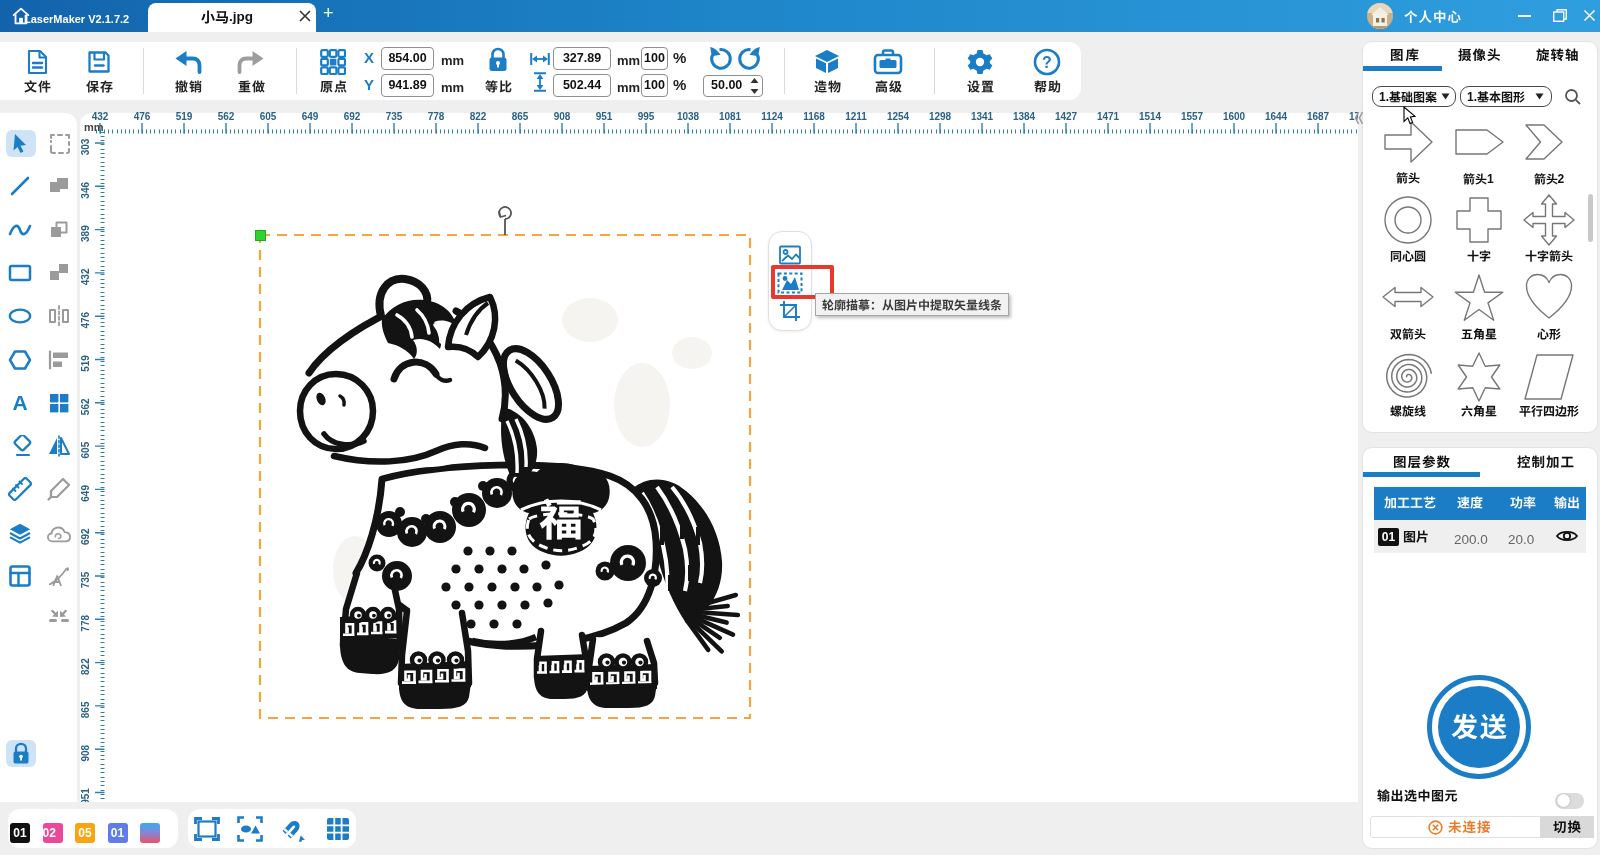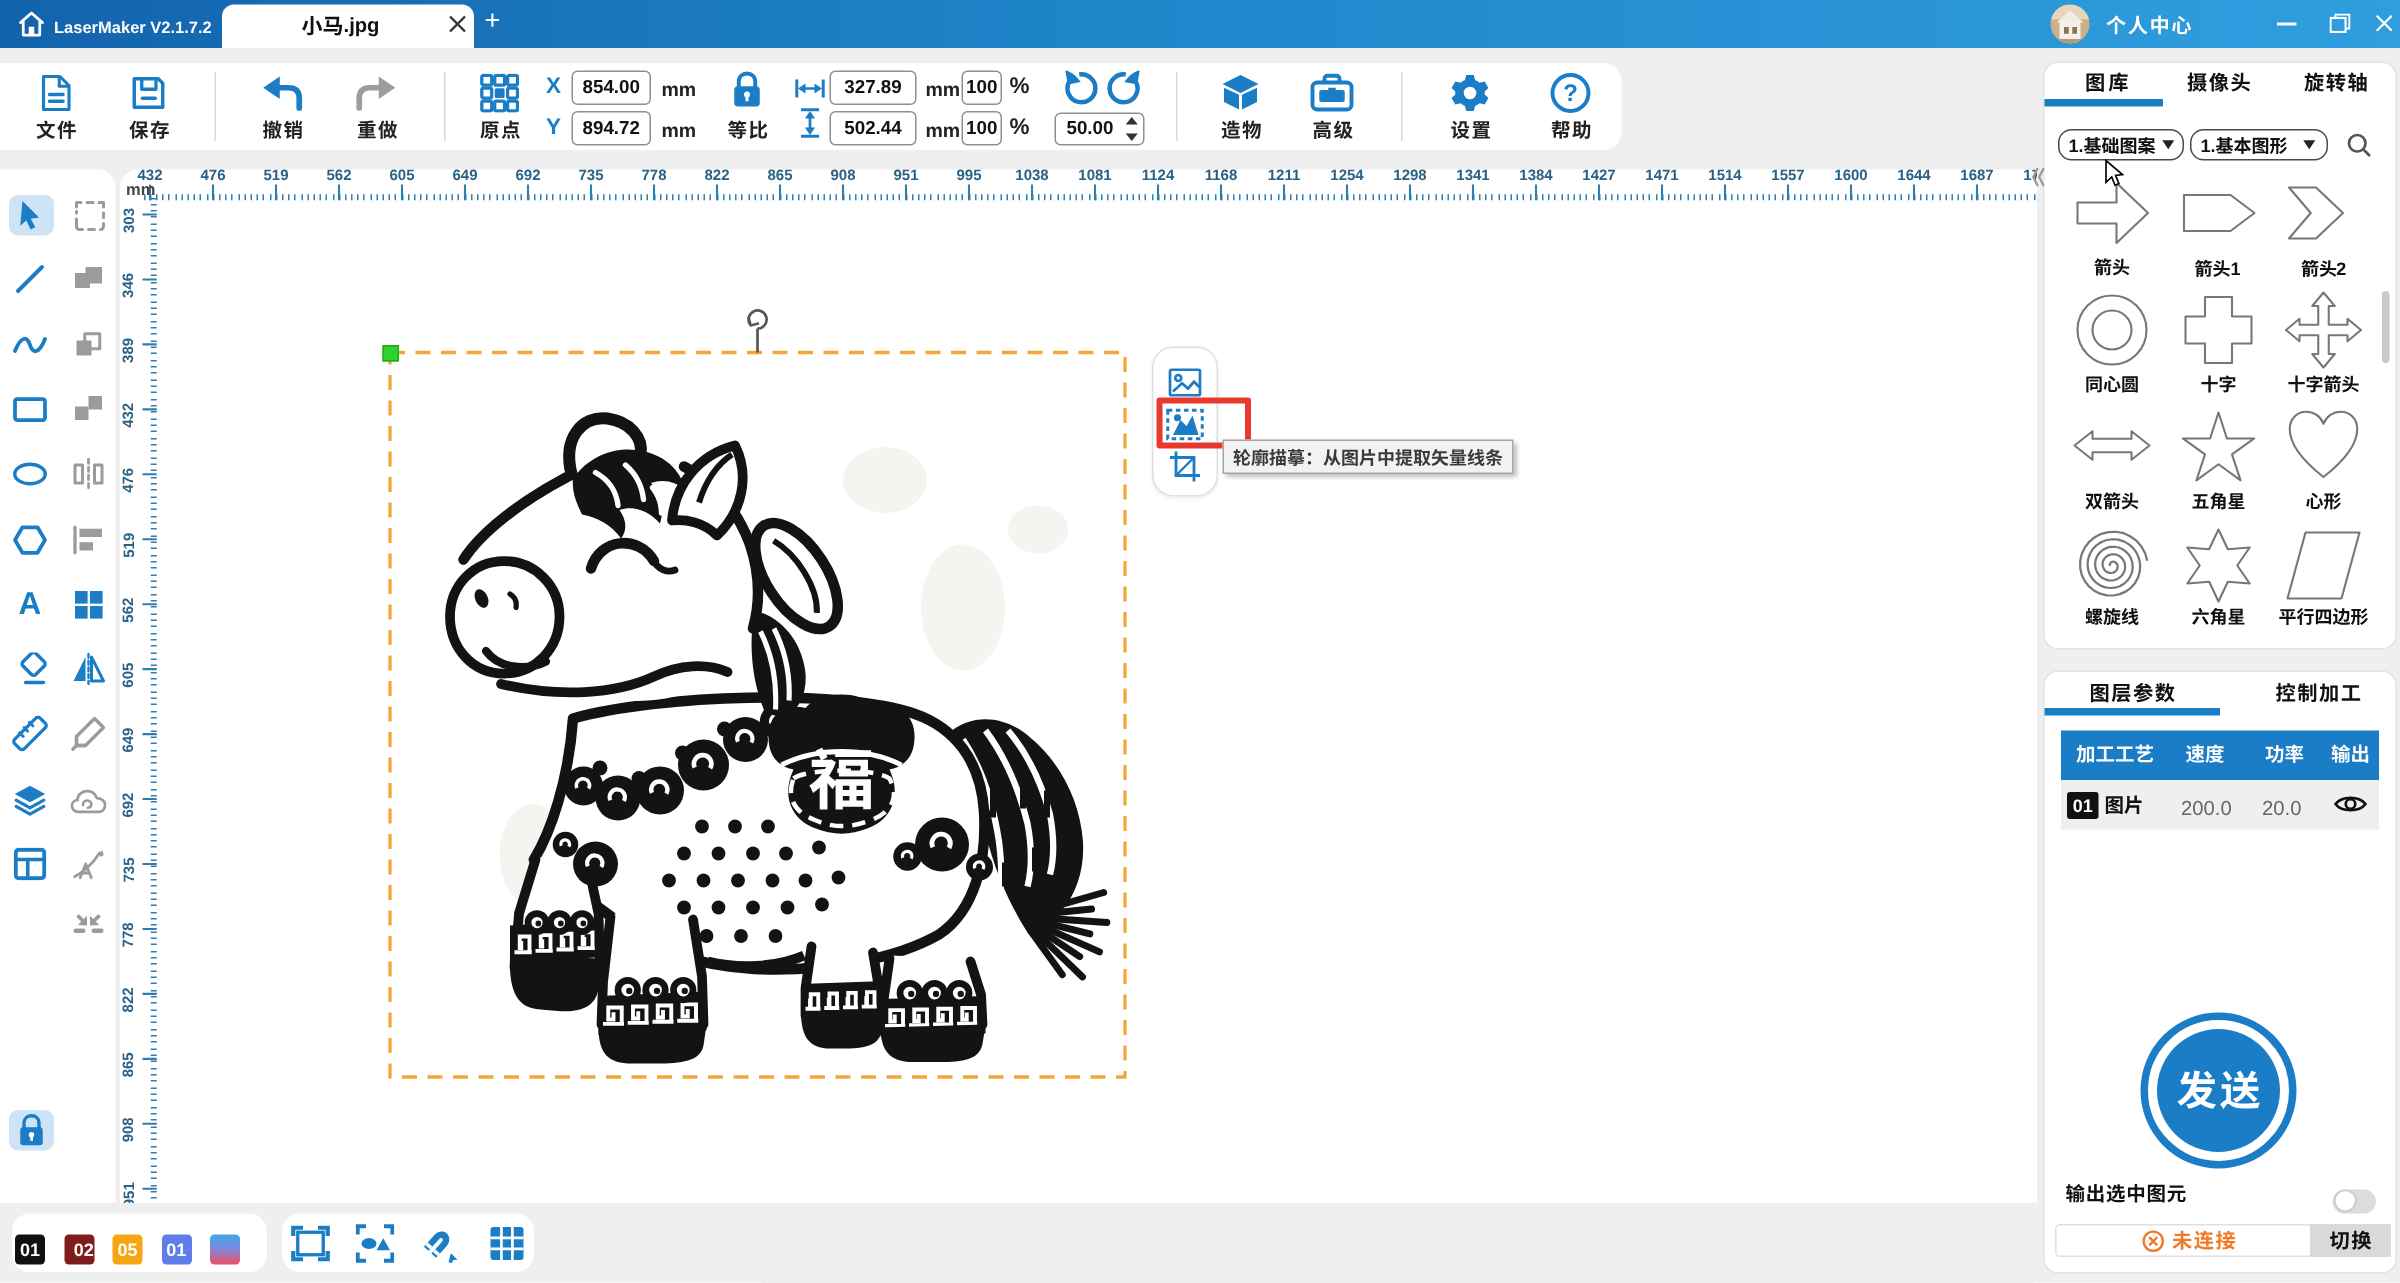--- a/index.html
+++ b/index.html
@@ -96,21 +96,21 @@
     </defs>
   </svg>
 <div style="position:absolute;left:0.0px;top:0.0px;width:1600.0px;height:32.0px;background:linear-gradient(90deg,#1263ac 0%,#1e85c9 45%,#2f9edf 100%)"></div>
 <div style="position:absolute;left:10.0px;top:5.0px;">
     <svg width="22" height="22" viewBox="0 0 24 24" fill="none" stroke="#fff" stroke-width="2" style="display:block">
 <path d="M4 11 L12 4 L20 11" stroke-linecap="round" stroke-linejoin="round"></path>
 <path d="M6 10 V20 H18 V10" stroke-linejoin="round"></path>
 <rect x="10" y="14" width="4" height="6" fill="#fff" stroke="none"></rect>
     </svg>
   </div>
-<div style="position:absolute;left:36px;top:9.0px;text-align:right;"><span style="font-size:11px;font-weight:bold;color:#fff">LaserMaker V2.1.7.2</span></div>
+<div style="position:absolute;left:24px;top:9.0px;text-align:right;"><span style="font-size:11px;font-weight:bold;color:#fff">LaserMaker V2.1.7.2</span></div>
 <div style="position:absolute;left:148.0px;top:3.0px;width:168.0px;height:29.0px;background:#fff;border-radius:8px 8px 0 0"></div>
 <div style="position:absolute;left:201.0px;top:9.0px;">
     <div style="display:flex;align-items:center">
       <svg width="28.0" height="14.0" viewBox="0 0 2000 1000" fill="#111" style="display:block">
         <use href="#z31" x="0"></use>
         <use href="#z88" x="1000"></use>
       </svg>
       <span style="font-size:13.5px;font-weight:bold;color:#111">.jpg</span>
     </div>
   </div>
@@ -216,21 +216,21 @@
   </div>
 <div style="position:absolute;left:319.5px;top:80.0px;">
     <svg width="27.0" height="13.0" viewBox="0 0 2076 1000" fill="#222" style="display:block">
       <use href="#z18" x="0"></use>
       <use href="#z58" x="1076"></use>
     </svg>
   </div>
 <div style="position:absolute;left:364.0px;top:49.0px;"><span style="color:#1a7dc5;font-weight:bold;font-size:15px">X</span></div>
 <div style="position:absolute;left:364.0px;top:76.0px;"><span style="color:#1a7dc5;font-weight:bold;font-size:15px">Y</span></div>
 <div style="position:absolute;left:381.0px;top:47.0px;width:53.0px;height:23px;background:#fff;border:1.5px solid #8f8f8f;border-radius:4px;font-size:12.5px;font-weight:bold;color:#111;text-align:center;line-height:20px">854.00</div>
-<div style="position:absolute;left:381.0px;top:74.0px;width:53.0px;height:23px;background:#fff;border:1.5px solid #8f8f8f;border-radius:4px;font-size:12.5px;font-weight:bold;color:#111;text-align:center;line-height:20px">894.72</div>
+<div style="position:absolute;left:381.0px;top:74.0px;width:53.0px;height:23px;background:#fff;border:1.5px solid #8f8f8f;border-radius:4px;font-size:12.5px;font-weight:bold;color:#111;text-align:center;line-height:20px">941.89</div>
 <div style="position:absolute;left:441.0px;top:51.0px;"><span style="font-size:13px;font-weight:bold;color:#222">mm</span></div>
 <div style="position:absolute;left:441.0px;top:78.0px;"><span style="font-size:13px;font-weight:bold;color:#222">mm</span></div>
 <div style="position:absolute;left:487.0px;top:47.0px;">
     <svg width="22" height="27" viewBox="0 0 22 27" style="display:block">
       <path d="M5.5 11 V7.5 C5.5 4 8 2 11 2 C14 2 16.5 4 16.5 7.5 V11" fill="none" stroke="#1a7dc5" stroke-width="2.6"></path>
 <rect x="2.5" y="10.5" width="17" height="13.5" rx="2.5" fill="#1a7dc5"></rect>
       <circle cx="11" cy="16" r="2" fill="#fff"></circle>
       <rect x="10" y="16.5" width="2" height="4" fill="#fff"></rect>
     </svg>
   </div>
@@ -823,21 +823,21 @@
       <use href="#z45" x="9000"></use>
       <use href="#z22" x="10000"></use>
       <use href="#z62" x="11000"></use>
       <use href="#z86" x="12000"></use>
       <use href="#z68" x="13000"></use>
       <use href="#z55" x="14000"></use>
     </svg>
   </div>
 <div style="position:absolute;left:8.0px;top:809.0px;width:170.0px;height:39.0px;background:#fff;border-radius:12px"></div>
 <div style="position:absolute;left:10.0px;top:823.0px;width:20px;height:20px;background:#111111;border-radius:3px;color:#fff;font-size:12px;font-weight:bold;text-align:center;line-height:20px">01</div>
-<div style="position:absolute;left:42.5px;top:823.0px;width:20px;height:20px;background:#7f1d1d;border-radius:3px;color:#fff;font-size:12px;font-weight:bold;text-align:right;line-height:20px">02</div>
+<div style="position:absolute;left:42.5px;top:823.0px;width:20px;height:20px;background:#ec4899;border-radius:3px;color:#fff;font-size:12px;font-weight:bold;text-align:left;line-height:20px">02</div>
 <div style="position:absolute;left:75.0px;top:823.0px;width:20px;height:20px;background:#f7a512;border-radius:3px;color:#fff;font-size:12px;font-weight:bold;text-align:center;line-height:20px">05</div>
 <div style="position:absolute;left:107.5px;top:823.0px;width:20px;height:20px;background:#5f7ce8;border-radius:3px;color:#fff;font-size:12px;font-weight:bold;text-align:center;line-height:20px">01</div>
 <div style="position:absolute;left:140.0px;top:823.0px;width:20.0px;height:20.0px;background:linear-gradient(180deg,#3fa8e8 0%,#7b8ae0 45%,#ee5068 100%);border-radius:3px"></div>
 <div style="position:absolute;left:188.0px;top:809.0px;width:168.0px;height:39.0px;background:#fff;border-radius:12px"></div>
 <div style="position:absolute;left:194.0px;top:816.0px;">
     <svg width="26" height="26" viewBox="0 0 26 26" style="display:block" fill="none" stroke="#1a7dc5">
 <rect x="4.5" y="5.5" width="17" height="15" stroke-width="2.2"></rect>
 <path d="M1.5 8 V2.5 H8 M18 2.5 H24.5 V8 M24.5 18 V23.5 H18 M8 23.5 H1.5 V18" stroke-width="2.8"></path>
     </svg>
   </div>

